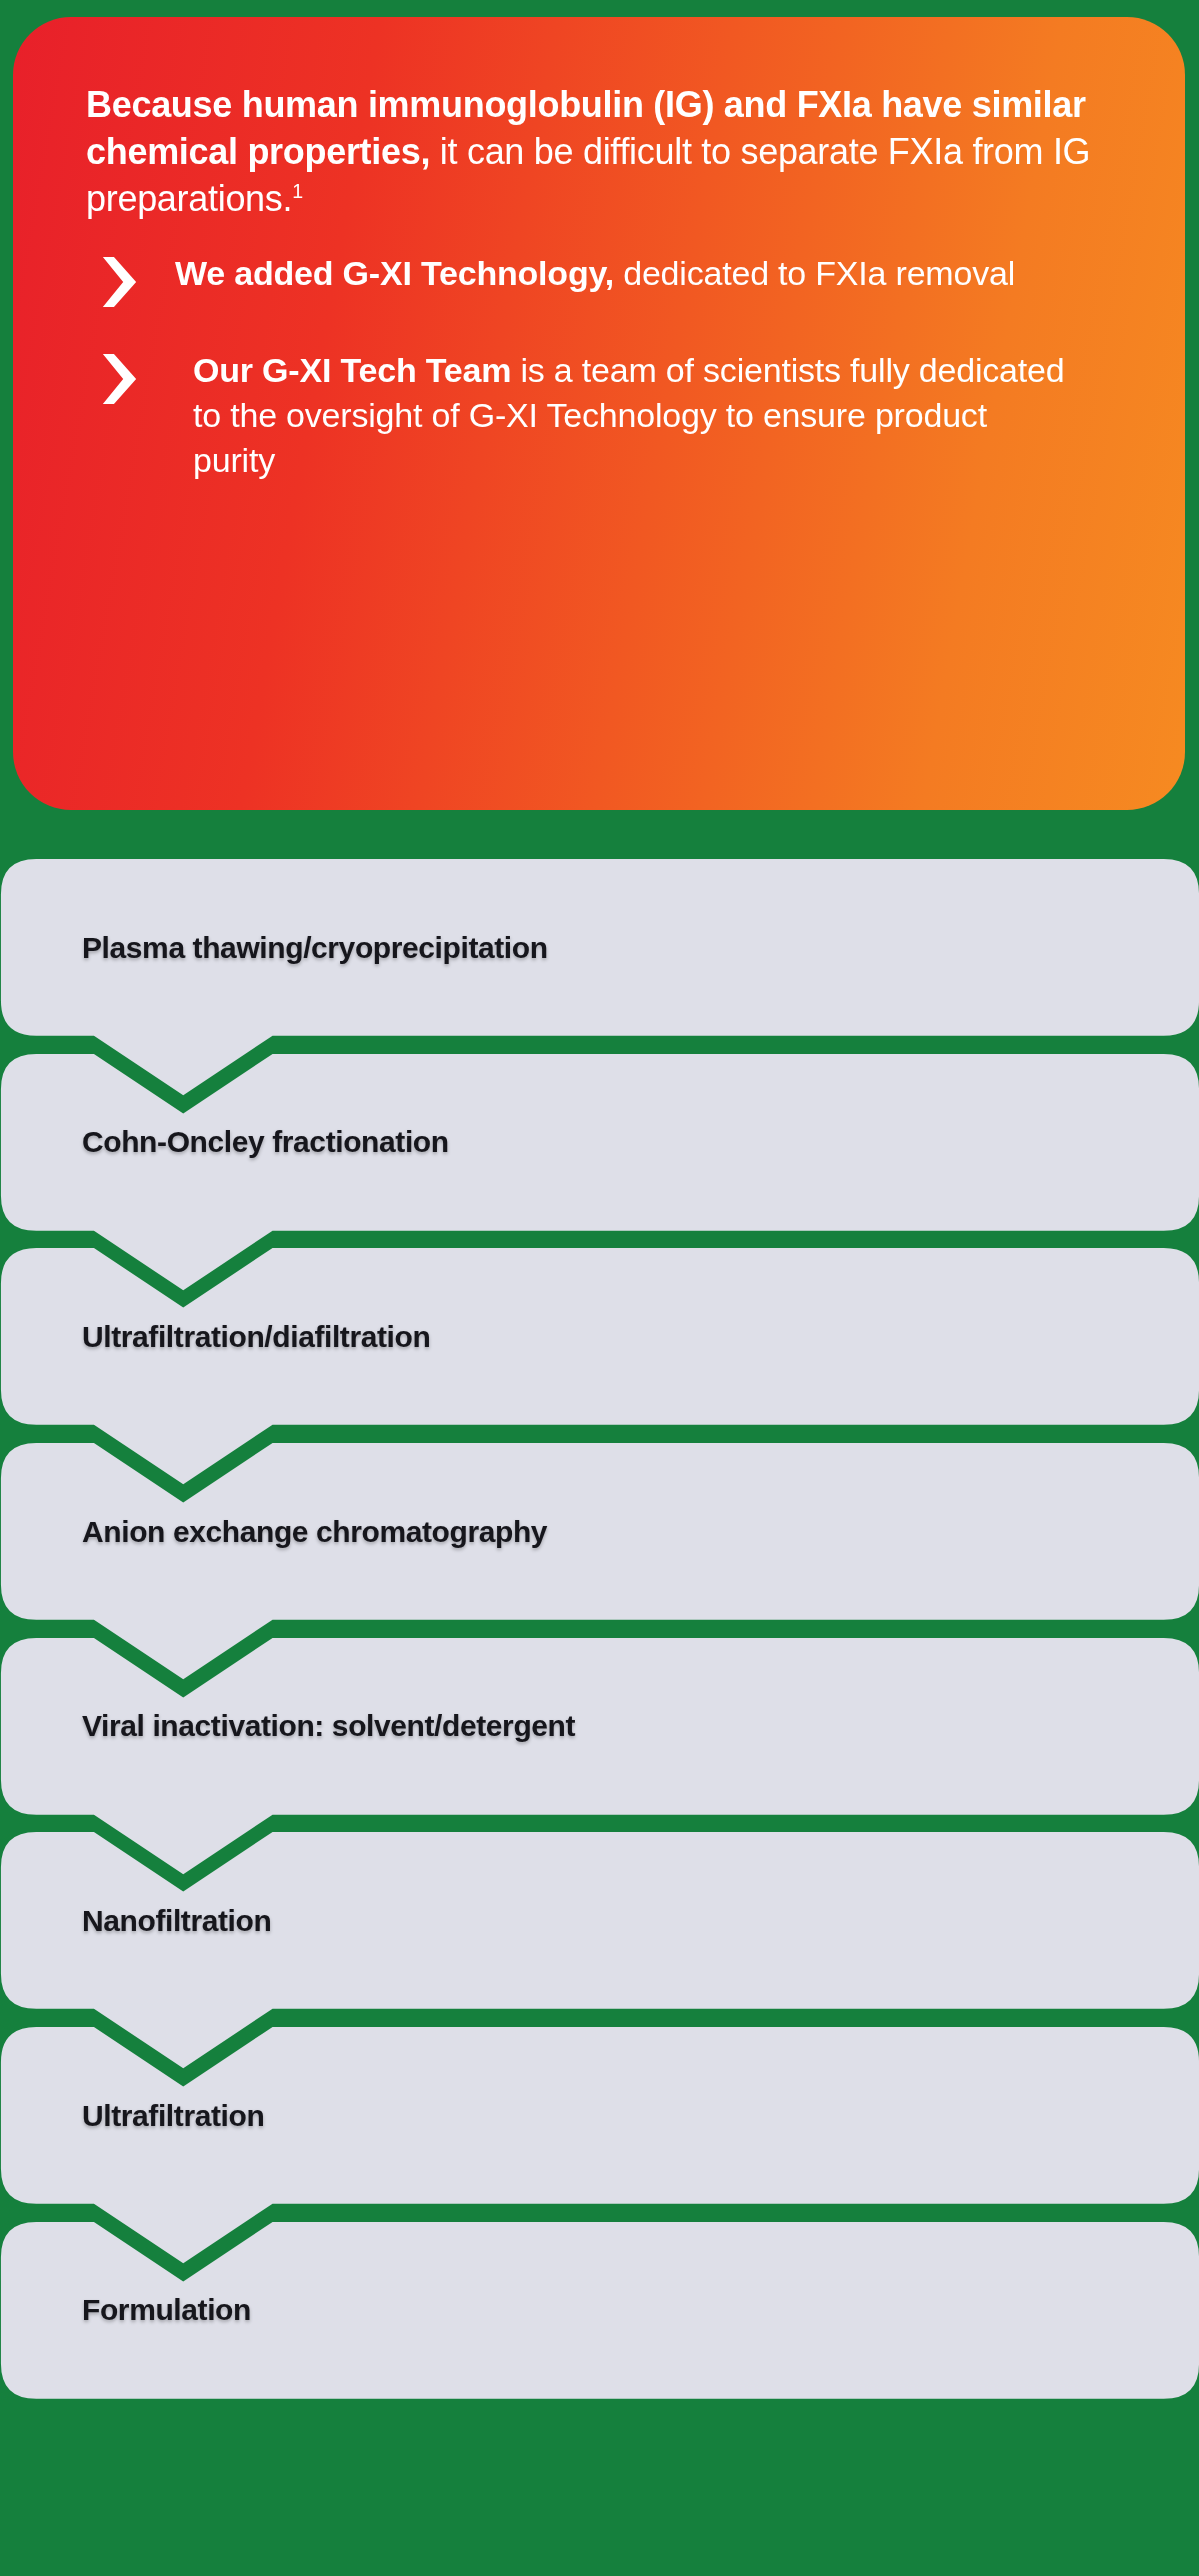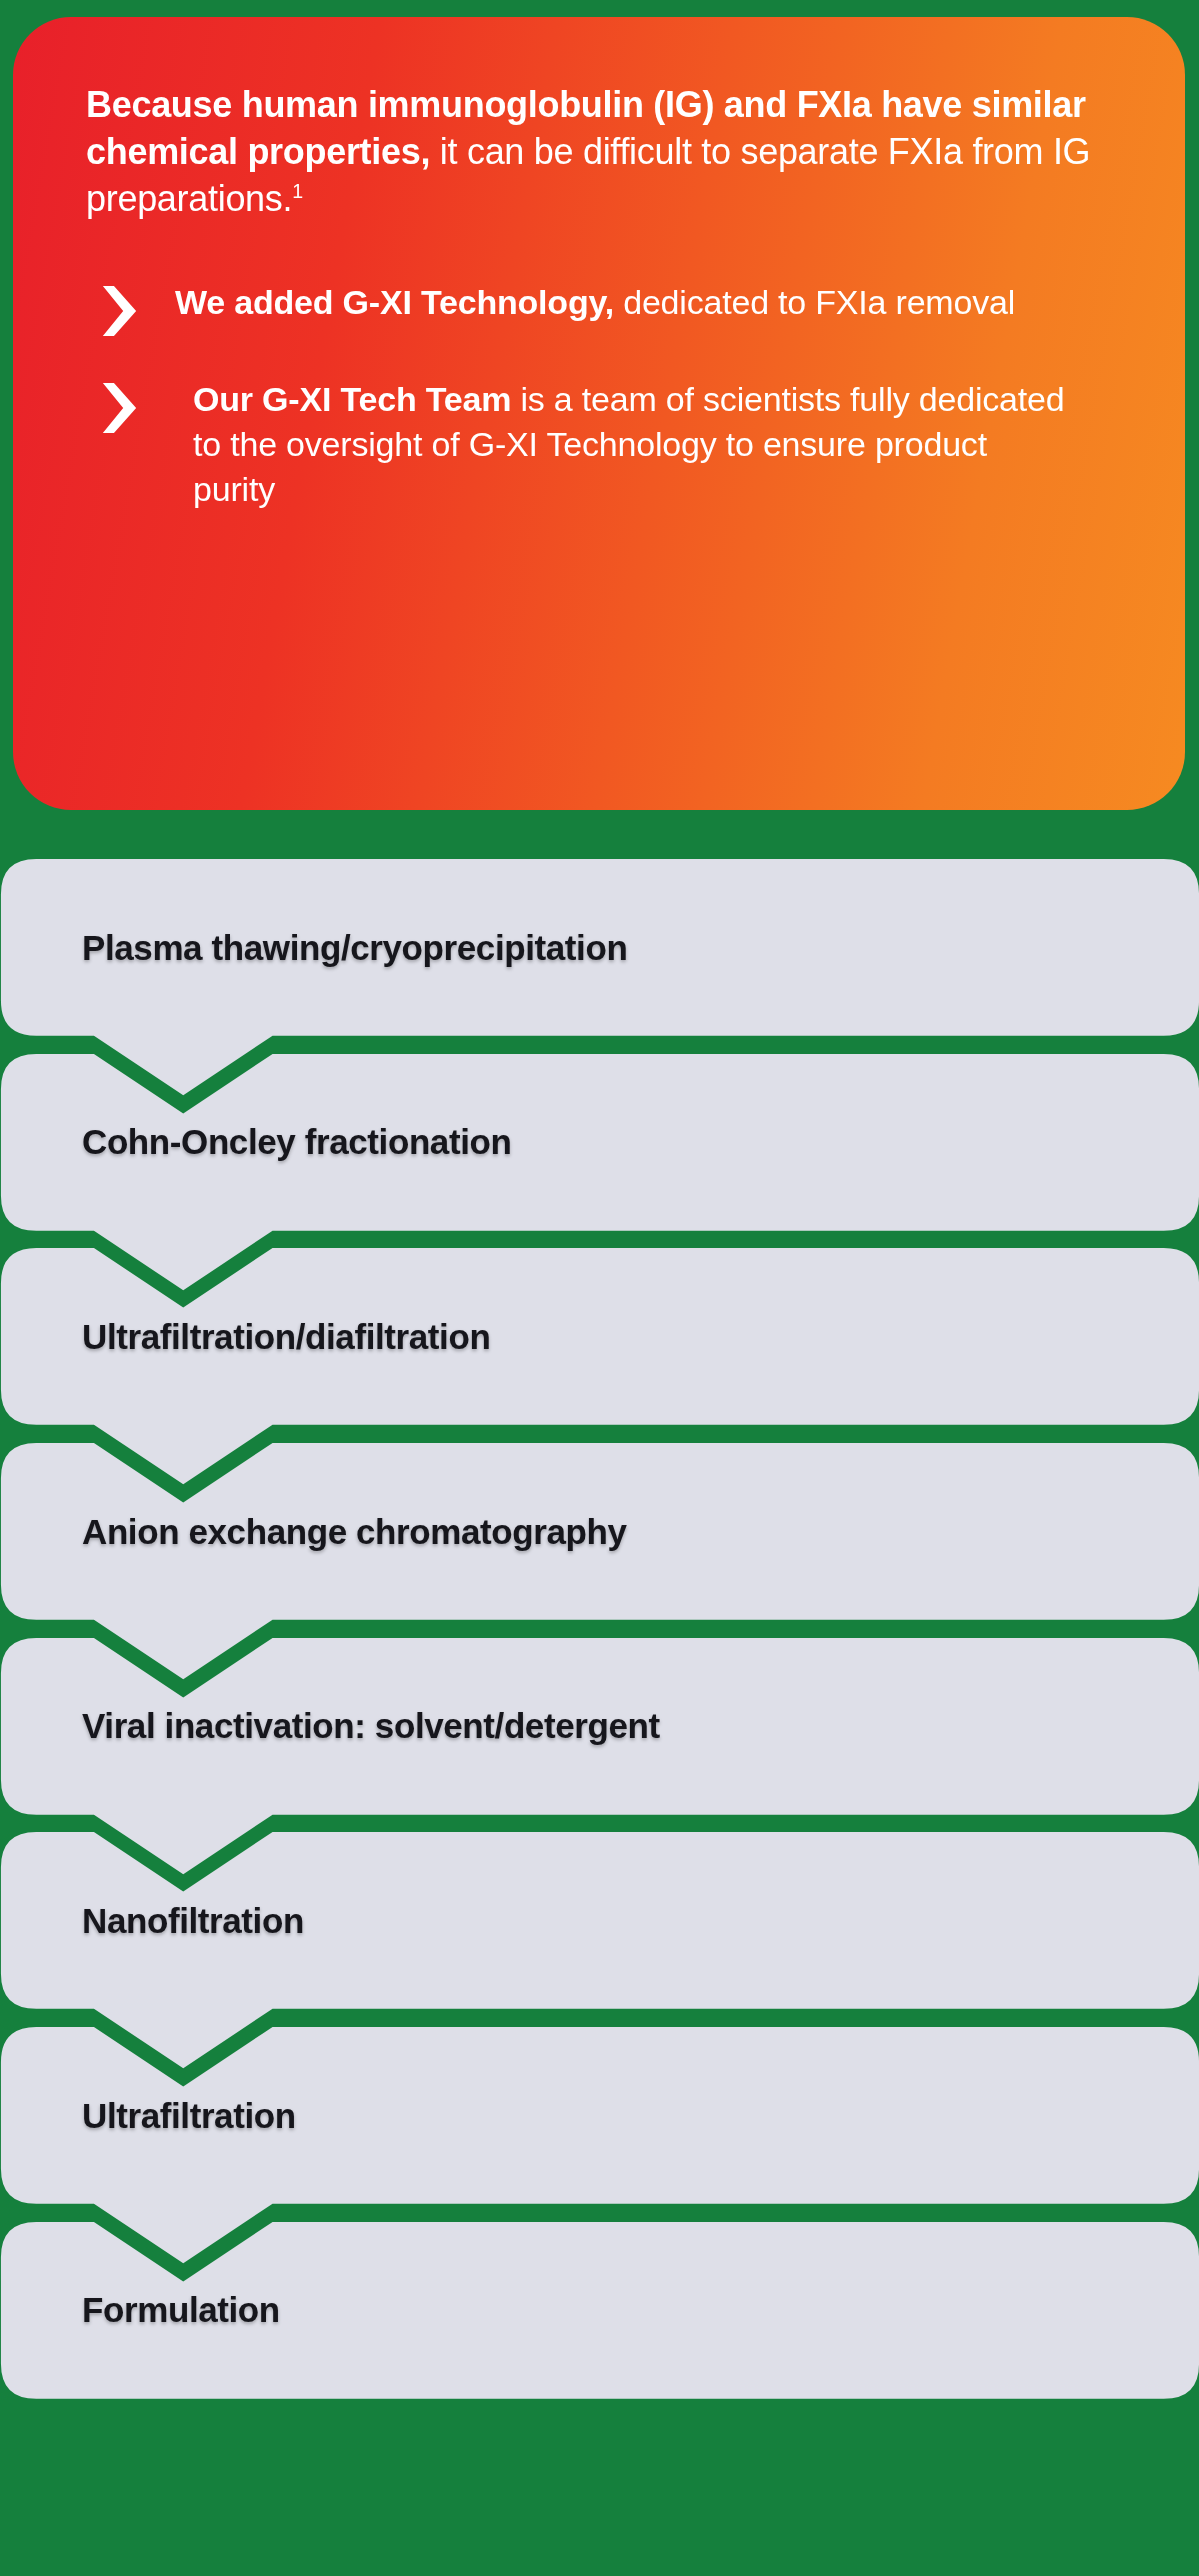--- a/index.html
+++ b/index.html
@@ -42,21 +42,21 @@
   }
   #hero-lead .strong { font-weight: 700; }
   #hero-lead .sup {
     font-size: 19.6px;
     vertical-align: super;
     line-height: 0;
     font-weight: 400;
   }
 
   #hero-bullets {
-    margin-top: 58px;
+    margin-top: 29px;
   }
 
   .hero-bullet {
     display: flex;
     align-items: flex-start;
     margin-bottom: 41px;
   }
   .hero-bullet:last-child { margin-bottom: 0; gap: 18px; }
 
   .chev-wrap {
@@ -109,21 +109,21 @@
     height: 177px;
   }
 
   .step-label {
     position: absolute;
     left: 82px;
     top: 0;
     height: 177px;
     display: flex;
     align-items: center;
-    font-size: 35px;
+    font-size: 30px;
     font-weight: 700;
     letter-spacing: -0.4px;
     color: #16161c;
     z-index: 2;
     text-shadow: 0 1.9px 3.7px rgba(0,0,0,0.28);
   }
   .step.highlight .step-label {
     color: #ffffff;
     text-shadow: 0 1.9px 4.7px rgba(140,20,10,0.40);
   }

